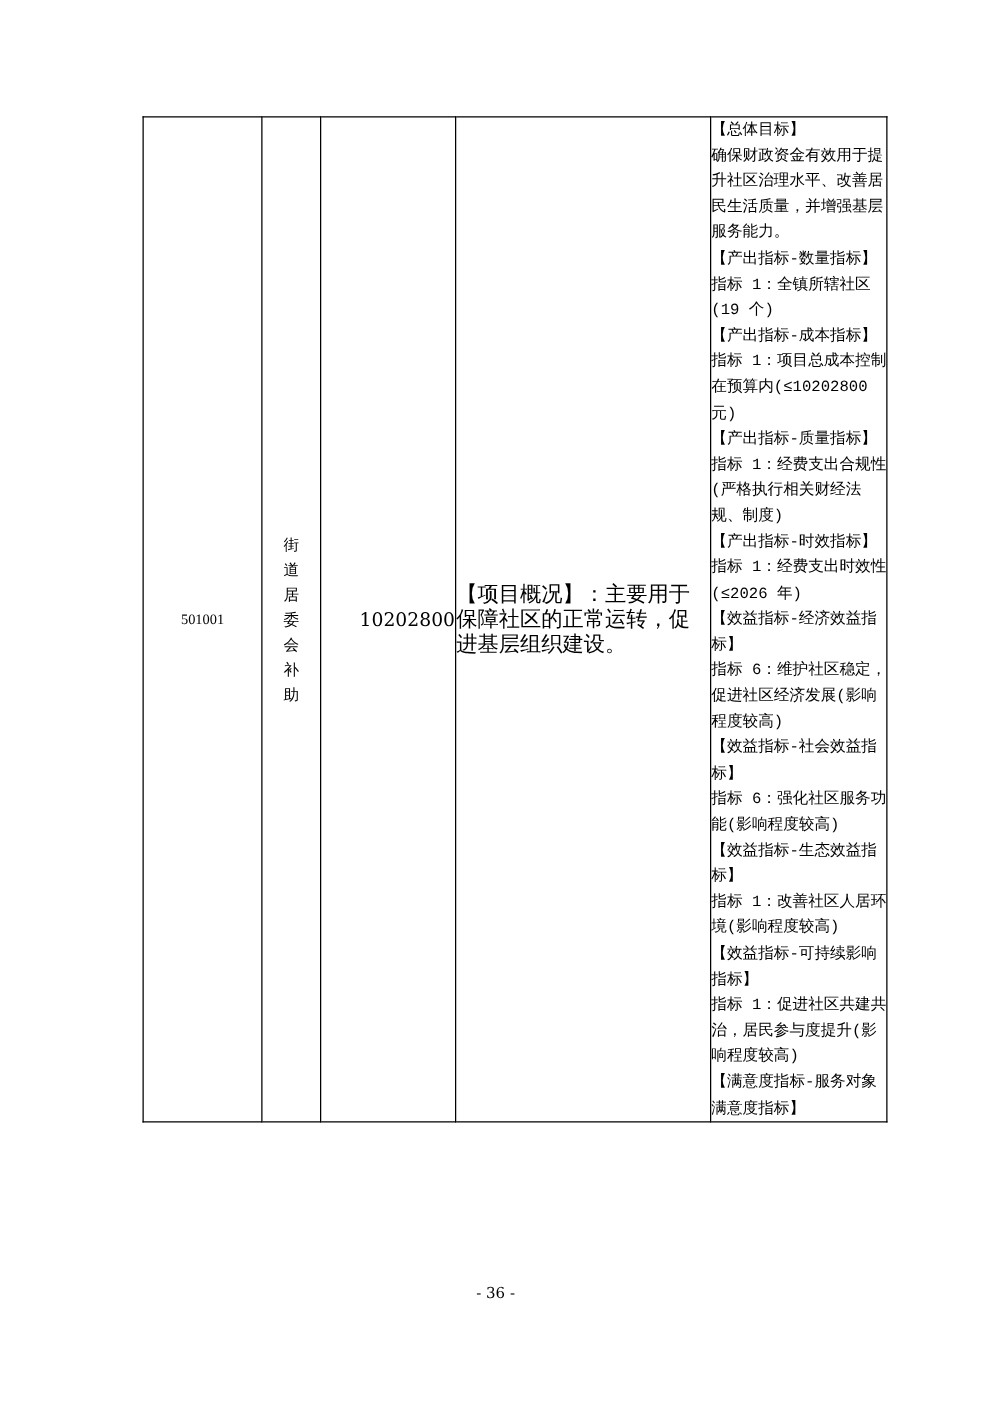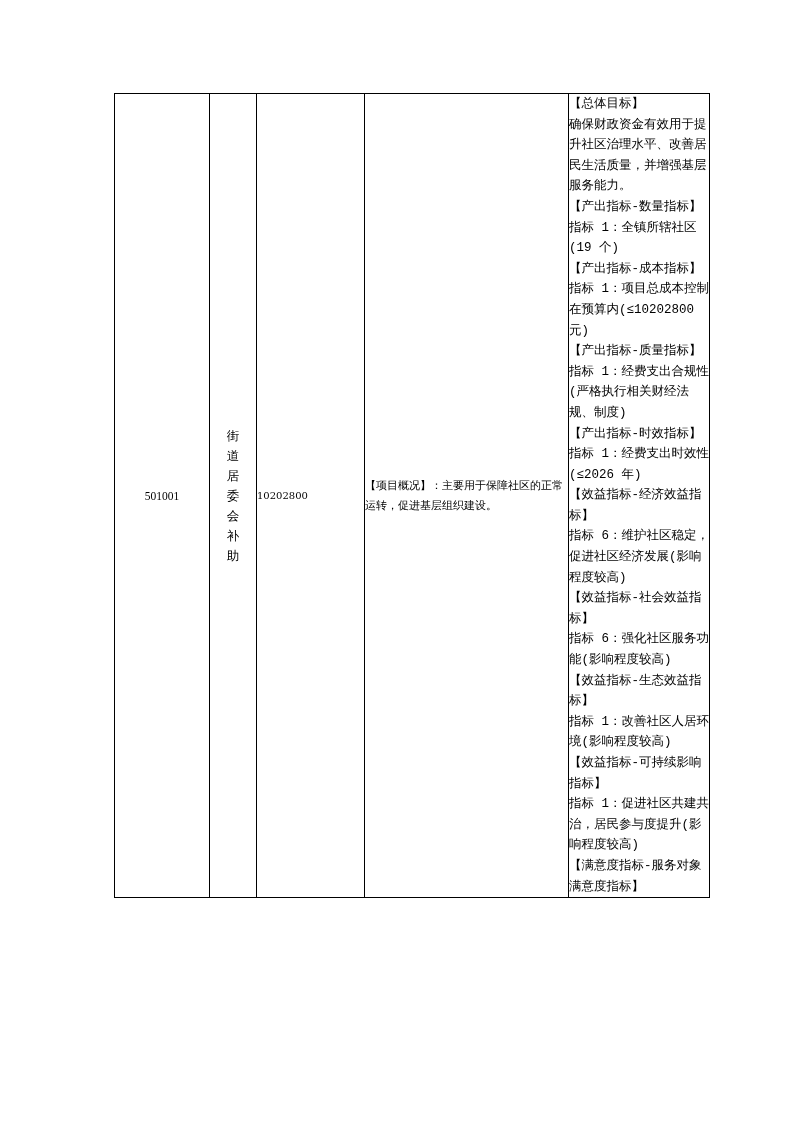--- a/index.html
+++ b/index.html
@@ -46,30 +46,29 @@
   }
   td.c-name {
     width: 46px;
     text-align: center;
     font-size: 12.5px;
     line-height: 20px;
     padding: 0 6px;
   }
   td.c-amount {
     width: 107px;
-    text-align: left;
-    font-size: 10px;
+    text-align: right;
+    font-size: 15px;
   }
   td.c-desc {
     width: 203px;
     text-align: left;
-    font-size: 11px;
+    font-size: 17px;
     line-height: 20px;
     padding: 4px 7px;
-    font-family: Liberation Mono, monospace;
   }
   td.c-indicators {
     width: 140px;
     text-align: left;
     vertical-align: top;
     font-size: 12.5px;
     line-height: 20.6px;
     padding: 6px 6px 4px 7px;
     font-family: Liberation Mono, monospace;
   }
@@ -134,14 +133,15 @@
             <span class="ind-line">【效益指标-可持续影响指标】</span>
             <span class="ind-line">指标 1：促进社区共建共治，居民参与度提升(影响程度较高)</span>
             <span class="ind-line">【满意度指标-服务对象满意度指标】</span>
             <span class="ind-line"></span>
           </td>
         </tr>
       </tbody>
     </table>
   </div>
 
+  <div class="page-number">- 36 -</div>
 
 </div>
 
 </body></html>

